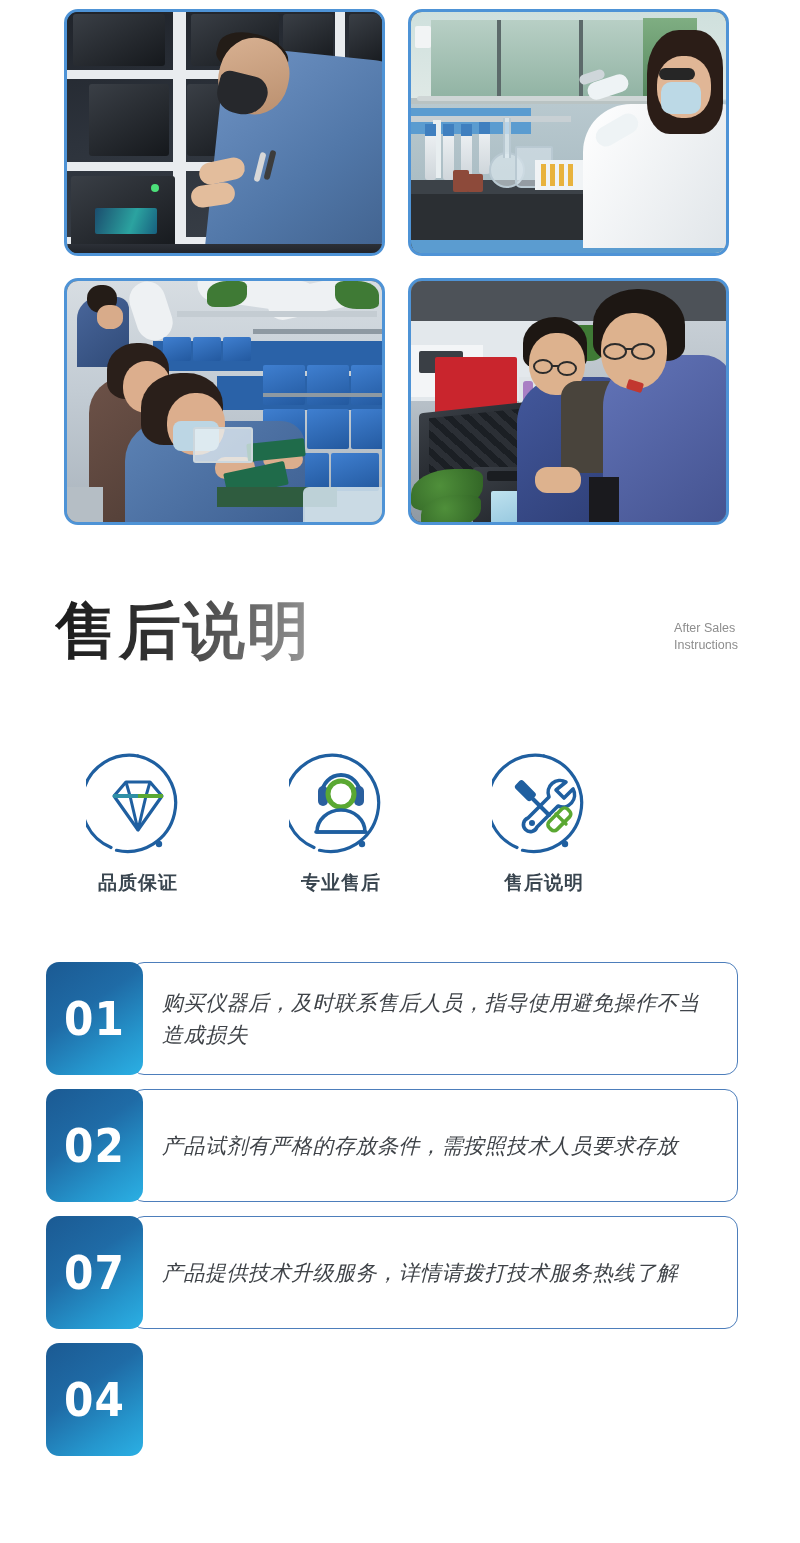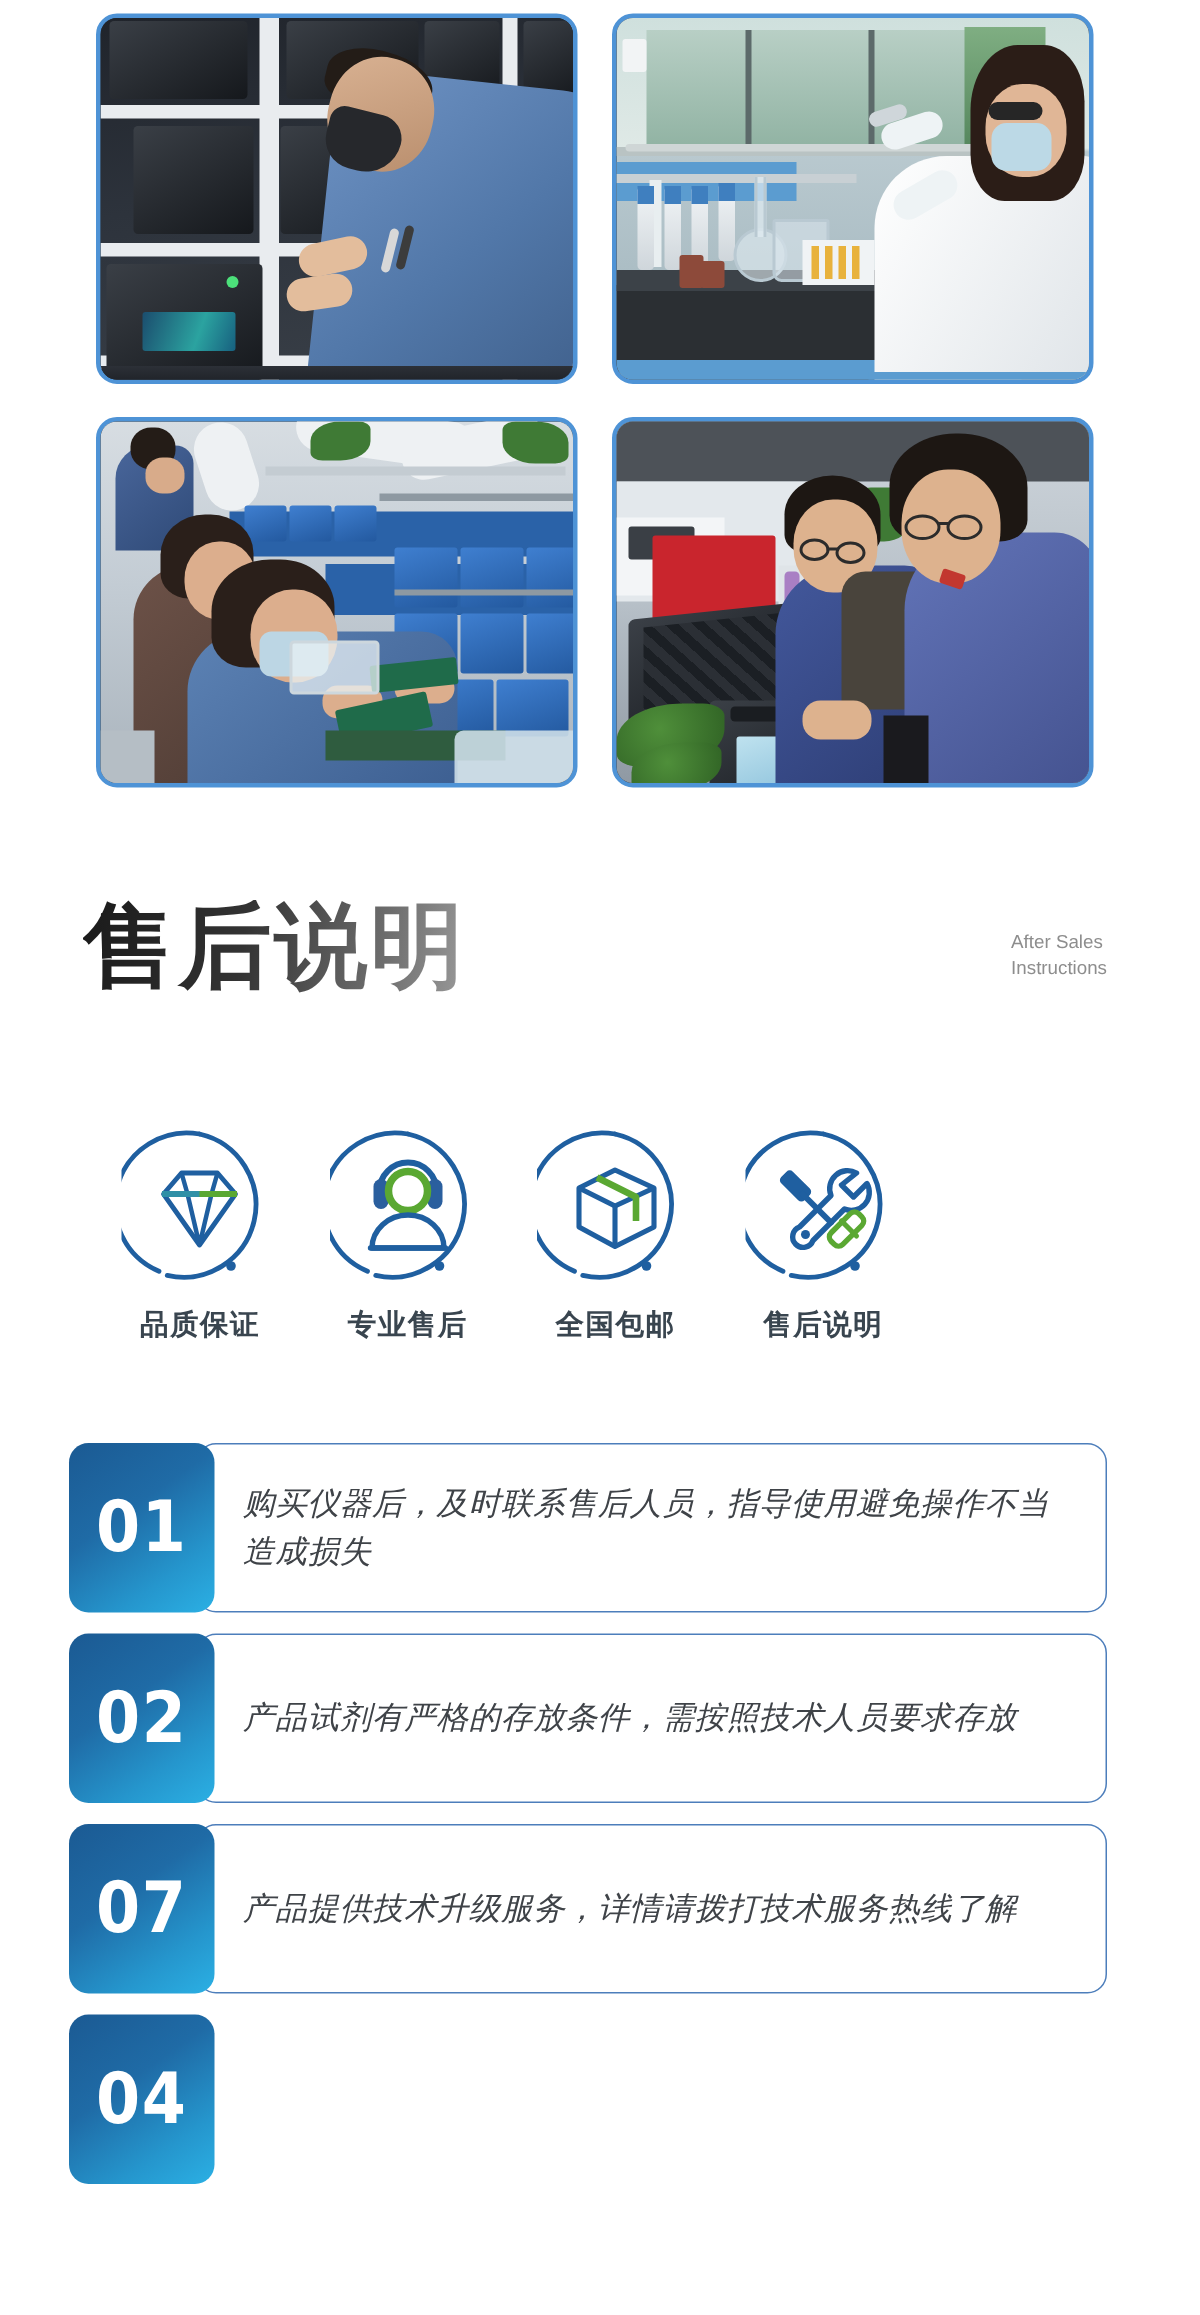--- a/index.html
+++ b/index.html
@@ -401,32 +401,20 @@
       <path d="M33 42 a19 19 0 0 1 38 0" fill="none" stroke="#1f5fa0" stroke-width="4"></path>
       <rect x="29" y="34" width="10" height="20" rx="5" fill="#2a5f9e"></rect>
       <rect x="65" y="34" width="10" height="20" rx="5" fill="#2a5f9e"></rect>
       <circle cx="52" cy="42" r="13" fill="none" stroke="#5aa832" stroke-width="5"></circle>
       <path d="M28 80 a24 22 0 0 1 48 0 Z" fill="none" stroke="#1f5fa0" stroke-width="3.6" stroke-linejoin="round"></path>
       <line x1="27" y1="80" x2="77" y2="80" stroke="#1f5fa0" stroke-width="3.6" stroke-linecap="round"></line>
     </svg>
     <div class="feature-label">专业售后</div>
   </div>
 
-  <div class="feature">
-    <svg class="feature-icon" viewBox="0 0 104 104">
-      <path d="M52 4 A48 48 0 1 1 30.5 98.3" fill="none" stroke="#1f5fa0" stroke-width="3.2" stroke-linecap="round"></path>
-      <path d="M25 95.5 A48 48 0 0 1 52 4" fill="none" stroke="#1f5fa0" stroke-width="3.2" stroke-linecap="round"></path>
-      <circle cx="73" cy="92" r="3.2" fill="#1f5fa0"></circle>
-      <path d="M28 40 L52 28 L78 40 L78 66 L52 79 L28 66 Z" fill="none" stroke="#1f5fa0" stroke-width="3.4" stroke-linejoin="round"></path>
-      <path d="M28 40 L52 52 L78 40" fill="none" stroke="#1f5fa0" stroke-width="3.4" stroke-linejoin="round"></path>
-      <line x1="52" y1="52" x2="52" y2="79" stroke="#1f5fa0" stroke-width="3.4"></line>
-      <path d="M40 33 L66 46 L66 62" fill="none" stroke="#5aa832" stroke-width="4.4" stroke-linejoin="round"></path>
-    </svg>
-    <div class="feature-label">全国包邮</div>
-  </div>
 
   <div class="feature">
     <svg class="feature-icon" viewBox="0 0 104 104">
       <path d="M52 4 A48 48 0 1 1 30.5 98.3" fill="none" stroke="#1f5fa0" stroke-width="3.2" stroke-linecap="round"></path>
       <path d="M25 95.5 A48 48 0 0 1 52 4" fill="none" stroke="#1f5fa0" stroke-width="3.2" stroke-linecap="round"></path>
       <circle cx="73" cy="92" r="3.2" fill="#1f5fa0"></circle>
       <path d="M74 30 a12 12 0 0 0 -17 15 L36 66 a7 7 0 1 0 9 9 L66 54 a12 12 0 0 0 15 -17 L72 46 L64 38 Z" fill="none" stroke="#1f5fa0" stroke-width="3.6" stroke-linejoin="round"></path>
       <circle cx="40" cy="71" r="3" fill="#1f5fa0"></circle>
       <rect x="28" y="28" width="11" height="22" rx="3" transform="rotate(-45 33 39)" fill="#1f5fa0"></rect>
       <line x1="38" y1="44" x2="57" y2="63" stroke="#1f5fa0" stroke-width="4" stroke-linecap="round"></line>

